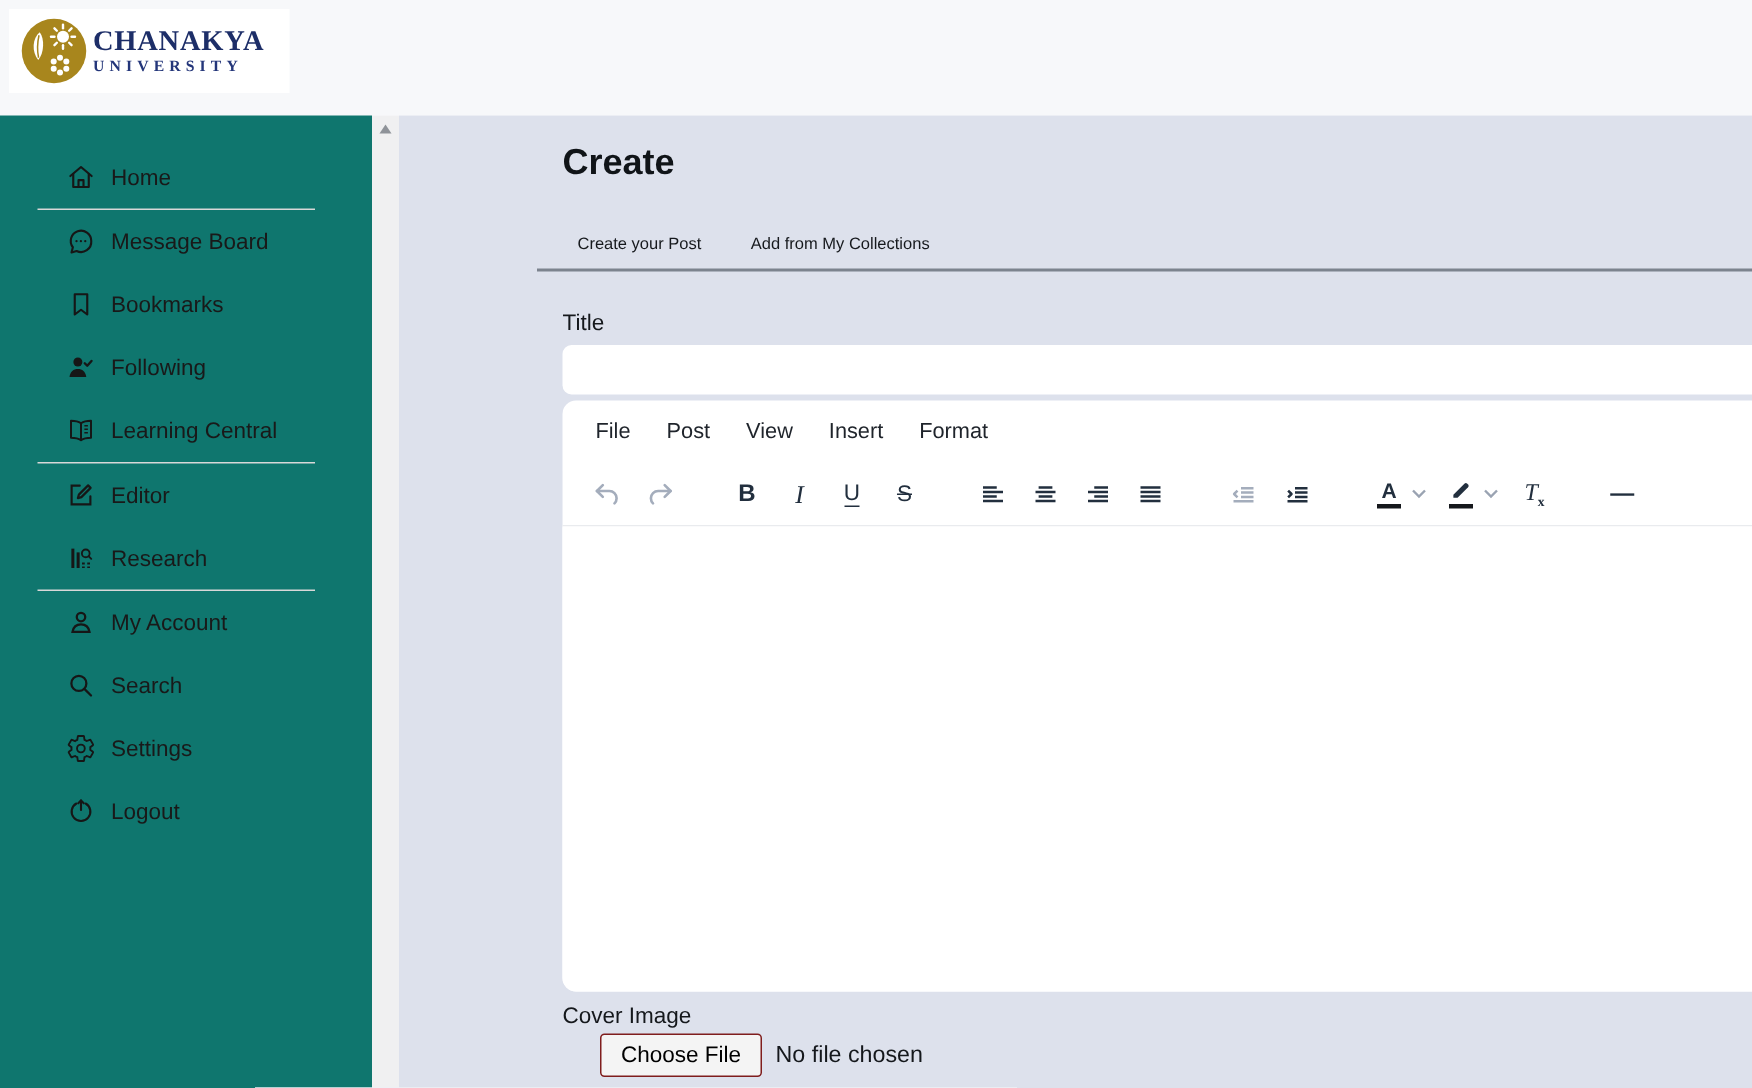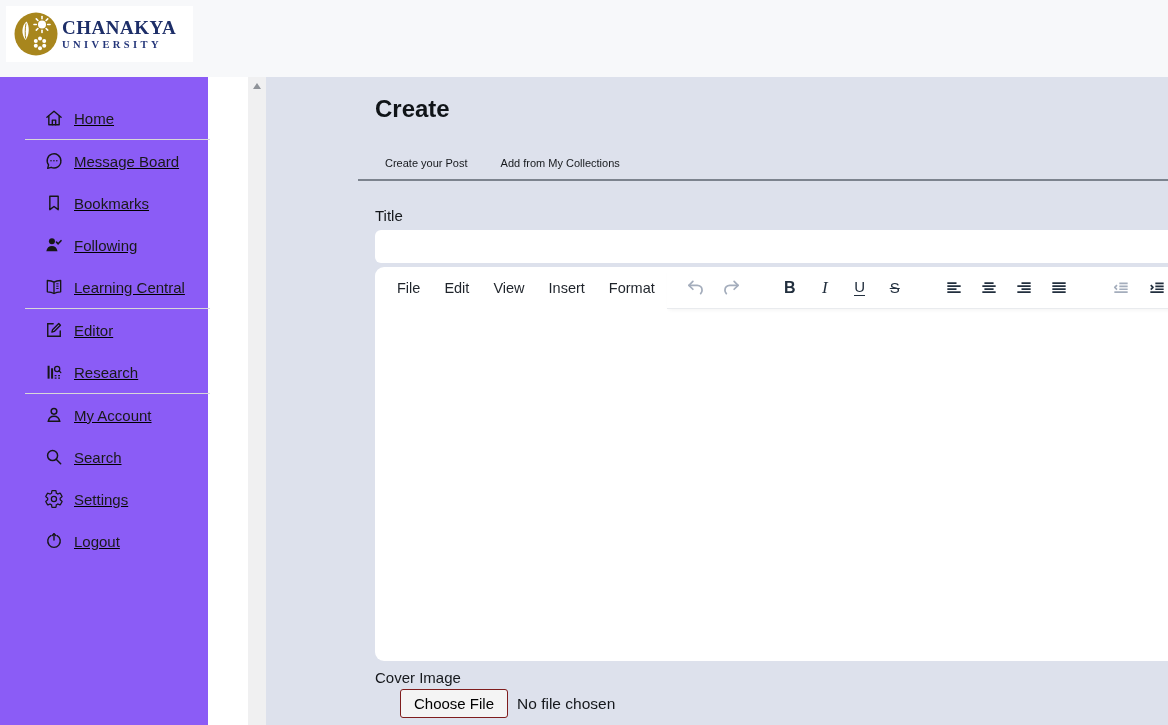--- a/index.html
+++ b/index.html
@@ -8,21 +8,21 @@
 
   
   .header { position:absolute; top:0; left:0; right:0; height:77px; background:#f7f8fa; }
   .logo-box { position:absolute; left:6px; top:6px; width:187px; height:56px; background:#ffffff;
               display:flex; align-items:center; padding-left:7px; gap:3px; cursor:pointer; }
   .logo-text { display:flex; flex-direction:column; line-height:1.05; }
   .logo-line1 { font-family:"Liberation Serif", serif; font-weight:700; font-size:19px; color:#1d2e68; letter-spacing:.5px; }
   .logo-line2 { font-family:"Liberation Serif", serif; font-weight:700; font-size:10.5px; color:#24367a; letter-spacing:3.4px; margin-top:2px; }
 
   
-  .sidebar { position:absolute; top:77px; left:0; width:208px; bottom:0; background:#8b5cf6; padding-top:20px;text-decoration:underline; }
+  .sidebar { position:absolute; top:77px; left:0; width:248px; bottom:0; background:#0f766e; padding-top:20px; }
   .nav-item { height:42px; display:flex; align-items:center; padding-left:44px; gap:10px;
               font-size:15px; color:#191919; cursor:pointer; }
   .nav-item svg { width:20px; height:20px; flex:0 0 20px; }
   .nav-divider { height:1px; background:#d8d8d8; margin-left:25px; width:185px; }
 
   
   .scrollcol { position:absolute; top:77px; left:248px; width:18px; bottom:0; background:#f0f0f1; }
   .scroll-arrow-up { width:0; height:0; margin:6px auto 0;
        border-left:4px solid transparent; border-right:4px solid transparent; border-bottom:6px solid #8f9399; cursor:pointer; }
 
@@ -33,21 +33,21 @@
   .tab { cursor:pointer; }
   .tab-underline { position:absolute; left:92px; right:0; top:102px; height:2px; background:#7c838e; }
 
   .field-label { position:absolute; left:109px; font-size:15px; color:#15181c; }
   .label-title { top:130px; }
   .title-input { position:absolute; left:109px; right:0; top:153px; height:33px; background:#ffffff;
                  border:none; outline:none; border-radius:6px 0 0 6px; font-size:15px; padding:0 12px; color:#15181c; }
 
   
   .editor { position:absolute; left:109px; right:0; top:190px; height:394px; background:#ffffff;
-            border-radius:9px 0 0 9px; display:flex; flex-direction:row; }
+            border-radius:9px 0 0 9px; display:flex; flex-direction:column; }
   .menubar { height:42px; display:flex; align-items:center; padding-left:10px; }
   .menu-item { padding:5px 12px; font-size:14.5px; color:#1f242b; border-radius:3px; cursor:pointer; }
   .toolbar { height:42px; display:flex; align-items:center; padding-left:15px;
              border-bottom:1px solid #e9ebee; box-shadow:0 3px 4px -2px rgba(0,0,0,.05); }
   .tb-group { display:flex; gap:8px; align-items:center; }
   .tb-g2 { margin-left:30px; gap:7px; } .tb-g3 { margin-left:31px; gap:7px; }
   .tb-g4 { margin-left:34px; } .tb-g5 { margin-left:34px; } .tb-g6 { margin-left:30px; }
   .tb-btn { width:28px; height:28px; display:flex; align-items:center; justify-content:center;
             border-radius:3px; cursor:pointer; color:#222f3e; }
   .tb-btn.disabled { color:#a4adbc; cursor:default; }
@@ -230,21 +230,21 @@
     <span class="tab">Add from My Collections</span>
   </div>
   <div class="tab-underline"></div>
 
   <label class="field-label label-title">Title</label>
   <input class="title-input" type="text" value="" style="">
 
   <div class="editor">
     <div class="menubar">
       <span class="menu-item">File</span>
-      <span class="menu-item">Edit</span>
+      <span class="menu-item">Post</span>
       <span class="menu-item">View</span>
       <span class="menu-item">Insert</span>
       <span class="menu-item">Format</span>
     </div>
 
     <div class="toolbar">
       <div class="tb-group">
         <div class="tb-btn disabled">
           <svg width="21" height="21" viewBox="0 0 24 24" fill="none" stroke="currentColor" stroke-width="2" stroke-linecap="round" stroke-linejoin="round">
             <path d="M9 14 4.5 9.5 9 5"></path>

